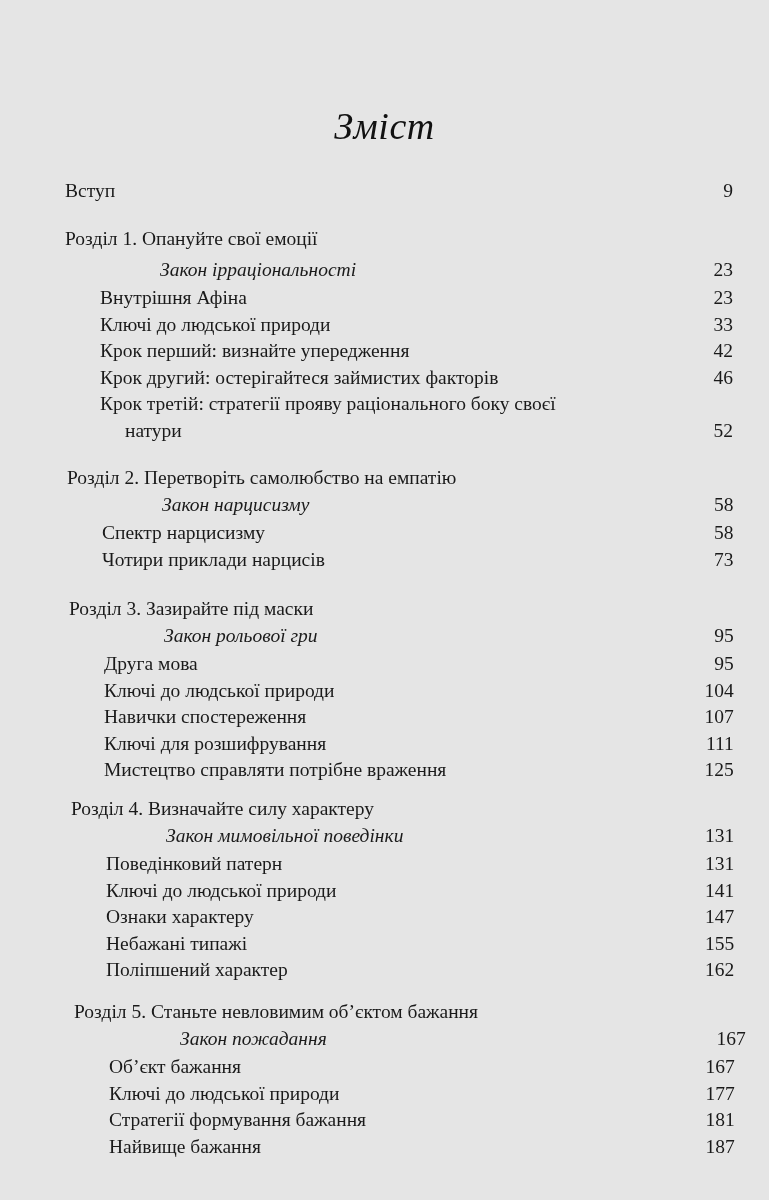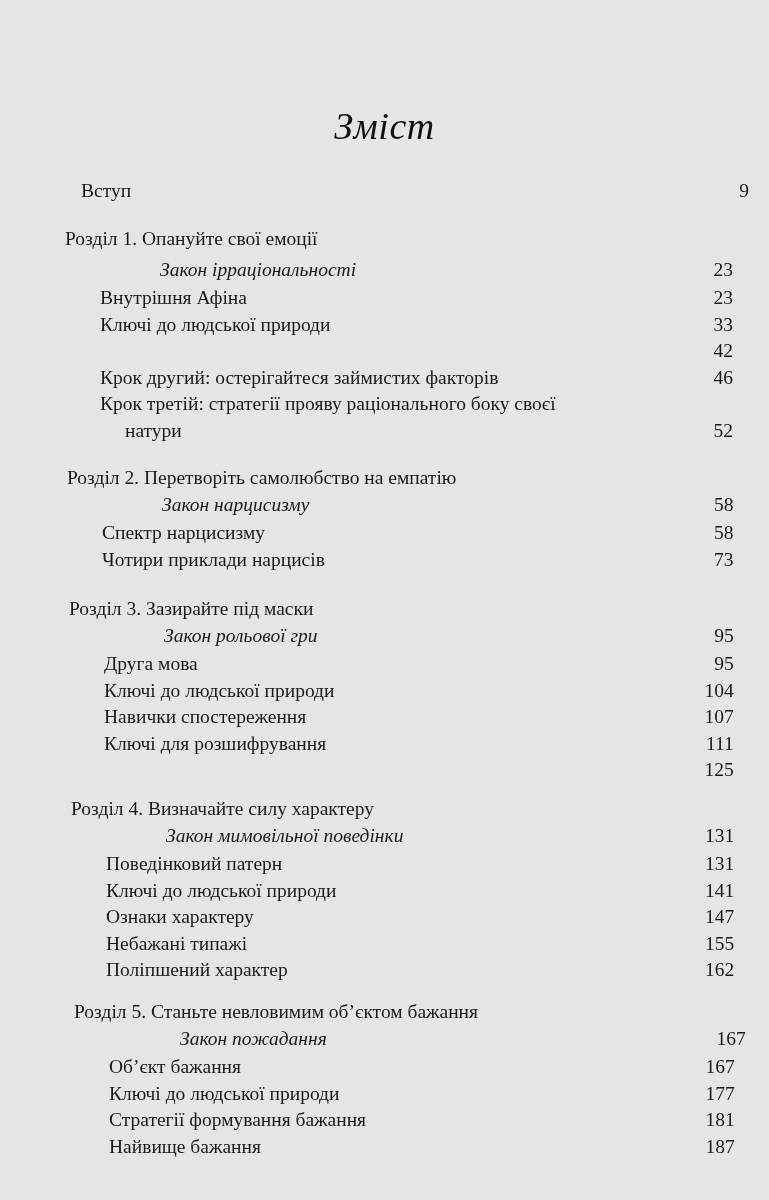--- a/index.html
+++ b/index.html
@@ -59,40 +59,41 @@
     }
     .row.sub .label { font-style: italic; }
     .row.cont .label { }
   </style>
 </head>
 <body>
 
 <div class="page">
   <div class="title">Зміст</div>
   <div class="toc" id="toc">
-      <div class="row " style="left: 16px; top: 178px; width: 649px;">
+      <div class="row " style="left: 0px; top: 178px; width: 649px;">
         <span class="label" style="left: 65px;">Вступ</span>
         <span class="page-num" style="left: 673px;">9</span>
       </div>
       <div class="row " style="left: 0px; top: 226px; width: 769px;">
         <span class="label" style="left: 65px;">Розділ 1. Опануйте свої емоції</span>
       </div>
       <div class="row sub" style="left: 0px; top: 256.5px; width: 769px;">
         <span class="label" style="left: 160px;">Закон ірраціональності</span>
         <span class="page-num" style="left: 673px;">23</span>
       </div>
       <div class="row " style="left: 0px; top: 285px; width: 769px;">
         <span class="label" style="left: 100px;">Внутрішня Афіна</span>
         <span class="page-num" style="left: 673px;">23</span>
       </div>
       <div class="row " style="left: 0px; top: 311.5px; width: 769px;">
         <span class="label" style="left: 100px;">Ключі до людської природи</span>
         <span class="page-num" style="left: 673px;">33</span>
       </div>
       <div class="row " style="left: 0px; top: 338px; width: 769px;">
+        <span class="label" style="left: 100px;">Крок перший: визнайте упередження</span>
         <span class="page-num" style="left: 673px;">42</span>
       </div>
       <div class="row " style="left: 0px; top: 364.5px; width: 769px;">
         <span class="label" style="left: 100px;">Крок другий: остерігайтеся займистих факторів</span>
         <span class="page-num" style="left: 673px;">46</span>
       </div>
       <div class="row " style="left: 0px; top: 391px; width: 769px;">
         <span class="label" style="left: 100px;">Крок третій: стратегії прояву раціонального боку своєї</span>
       </div>
       <div class="row cont" style="left: 0px; top: 417.5px; width: 769px;">
@@ -131,20 +132,21 @@
       </div>
       <div class="row " style="left: 0px; top: 704px; width: 769px;">
         <span class="label" style="left: 104px;">Навички спостереження</span>
         <span class="page-num" style="left: 673.8px;">107</span>
       </div>
       <div class="row " style="left: 0px; top: 730.5px; width: 769px;">
         <span class="label" style="left: 104px;">Ключі для розшифрування</span>
         <span class="page-num" style="left: 673.8px;">111</span>
       </div>
       <div class="row " style="left: 0px; top: 757px; width: 769px;">
+        <span class="label" style="left: 104px;">Мистецтво справляти потрібне враження</span>
         <span class="page-num" style="left: 673.8px;">125</span>
       </div>
       <div class="row " style="left: 0px; top: 796px; width: 623px;">
         <span class="label" style="left: 71px;">Розділ 4. Визначайте силу характеру</span>
       </div>
       <div class="row sub" style="left: 0px; top: 822.5px; width: 678px;">
         <span class="label" style="left: 166px;">Закон мимовільної поведінки</span>
         <span class="page-num" style="left: 674.2px;">131</span>
       </div>
       <div class="row " style="left: 0px; top: 851px; width: 769px;">

